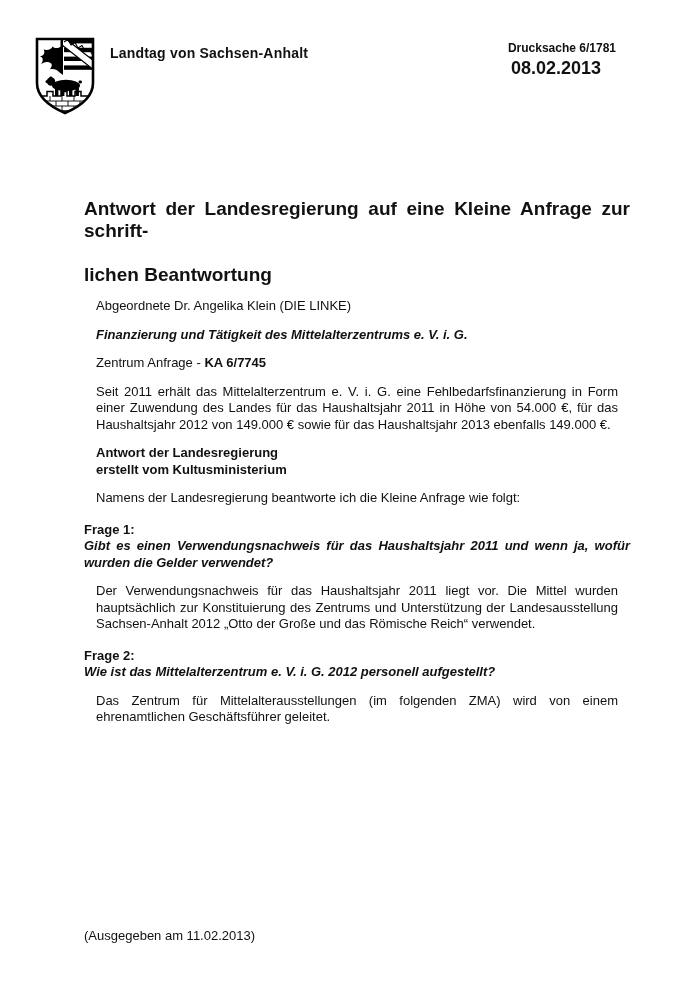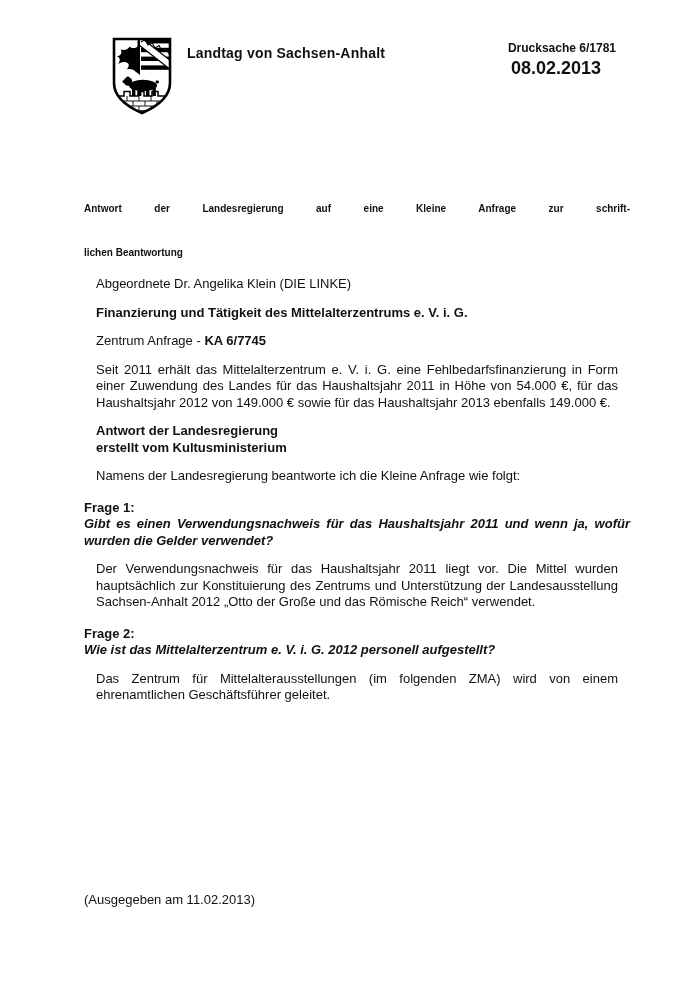--- a/index.html
+++ b/index.html
@@ -11,55 +11,55 @@
     background: #ffffff;
     color: #111111;
     font-family: "Liberation Sans", sans-serif;
     overflow: hidden;
   }
   
   .doc-header {
     display: flex;
     justify-content: space-between;
     align-items: flex-start;
-    padding: 36px 84px 0 111px;
+    padding: 36px 84px 0 34px;
   }
   .header-left { display: flex; align-items: flex-start; gap: 14px; }
   .coat-of-arms { width: 62px; height: 80px; flex: 0 0 auto; }
   .org-name { font-weight: bold; font-size: 14px; margin-top: 9px; letter-spacing: 0.2px; }
   .header-right { margin-top: 5px; }
   .doc-number { font-weight: bold; font-size: 12px; }
   .doc-date { font-weight: bold; font-size: 18px; text-align: right; padding-right: 15px; margin-top: 3px; }
   
   .content { padding: 0 70px 0 84px; font-size: 13px; line-height: 16.5px; }
   .content p { margin: 12px; }
   .title {
     margin-top: 82px;
-    font-size: 10px;
+    font-size: 19px;
     font-weight: bold;
     line-height: 22px;
     text-align: justify;
   }
   .jline::after { content: ""; display: inline-block; width: 100%; height: 0; }
   .bold { font-weight: bold; }
   .member   { margin-top: 62px; }
-  .subject  { margin-top: 31px; font-weight: bold; }
+  .subject  { margin-top: 31px; font-weight: bold; font-style: italic; }
   .anfrage  { margin-top: 19px; }
   .heading  { margin-top: 30px; font-weight: bold; }
   .heading2 { margin-top: 31px; font-weight: bold; }
   .para     { margin-top: 14px; text-align: justify; }
   .para-answer { margin-top: 16px; text-align: justify; }
   .namens   { margin-top: 15px; }
   .frage    { margin-top: 15px; font-weight: bold; }
   .frage2   { }
   .question { text-align: justify; font-style: italic; }
   .footer {
     position: absolute;
     left: 84px;
-    top: 892px;
+    top: 928px;
     font-size: 13px;
   }
 </style>
 </head>
 <body>
 
 <div class="page">
 
   <div class="doc-header">
     <div class="header-left">

